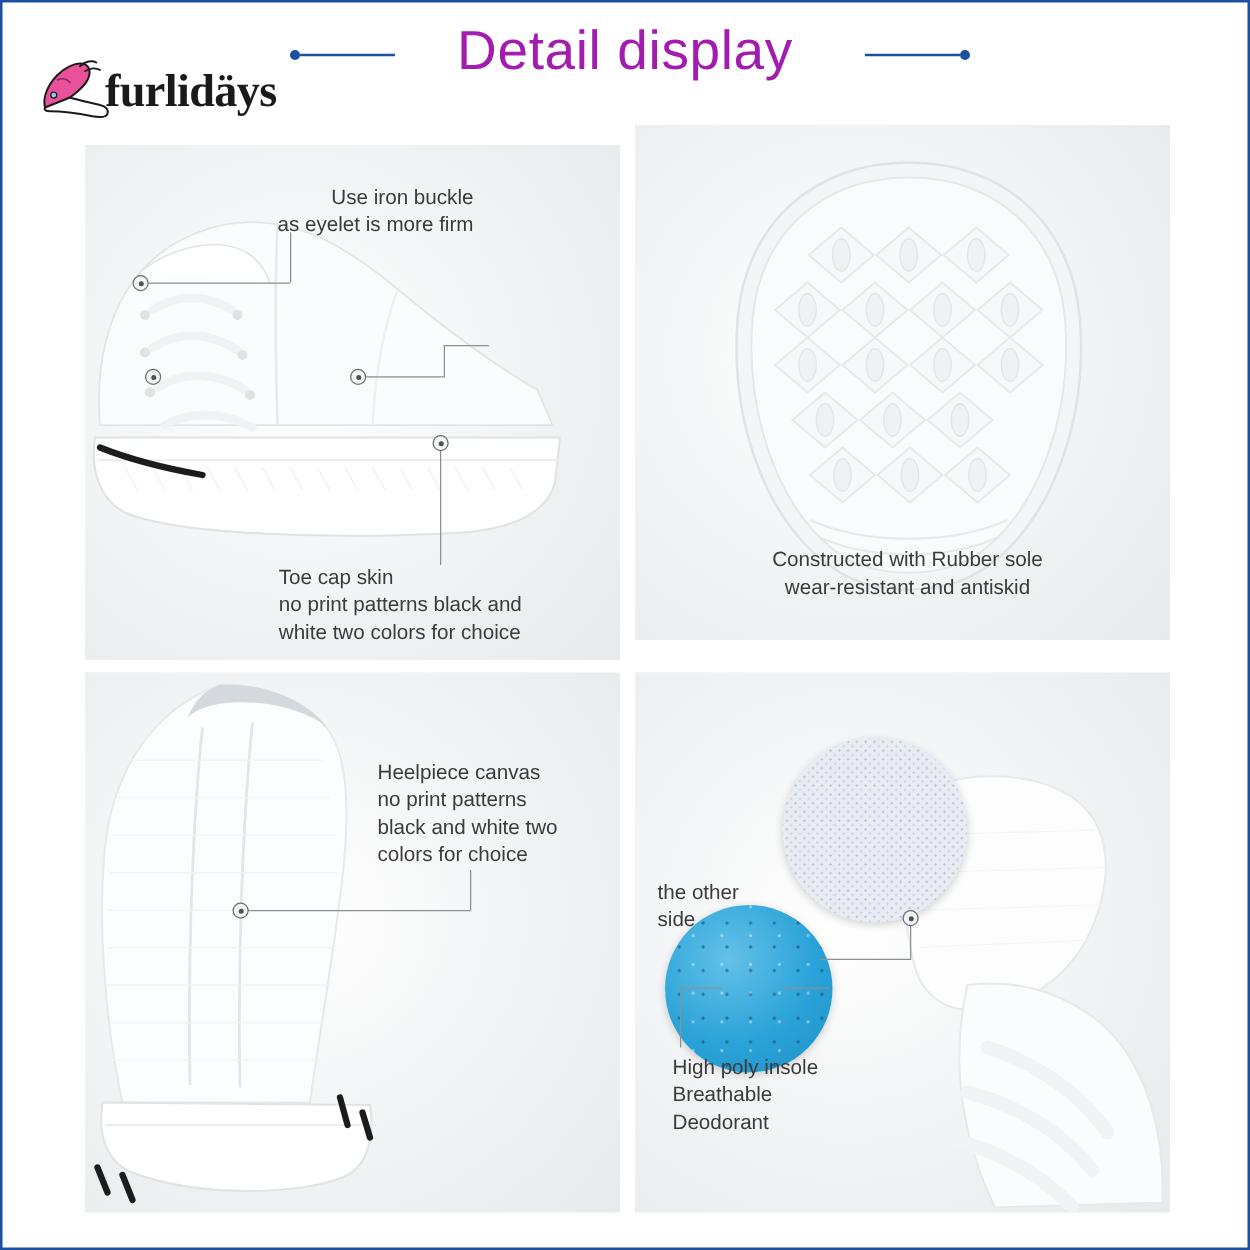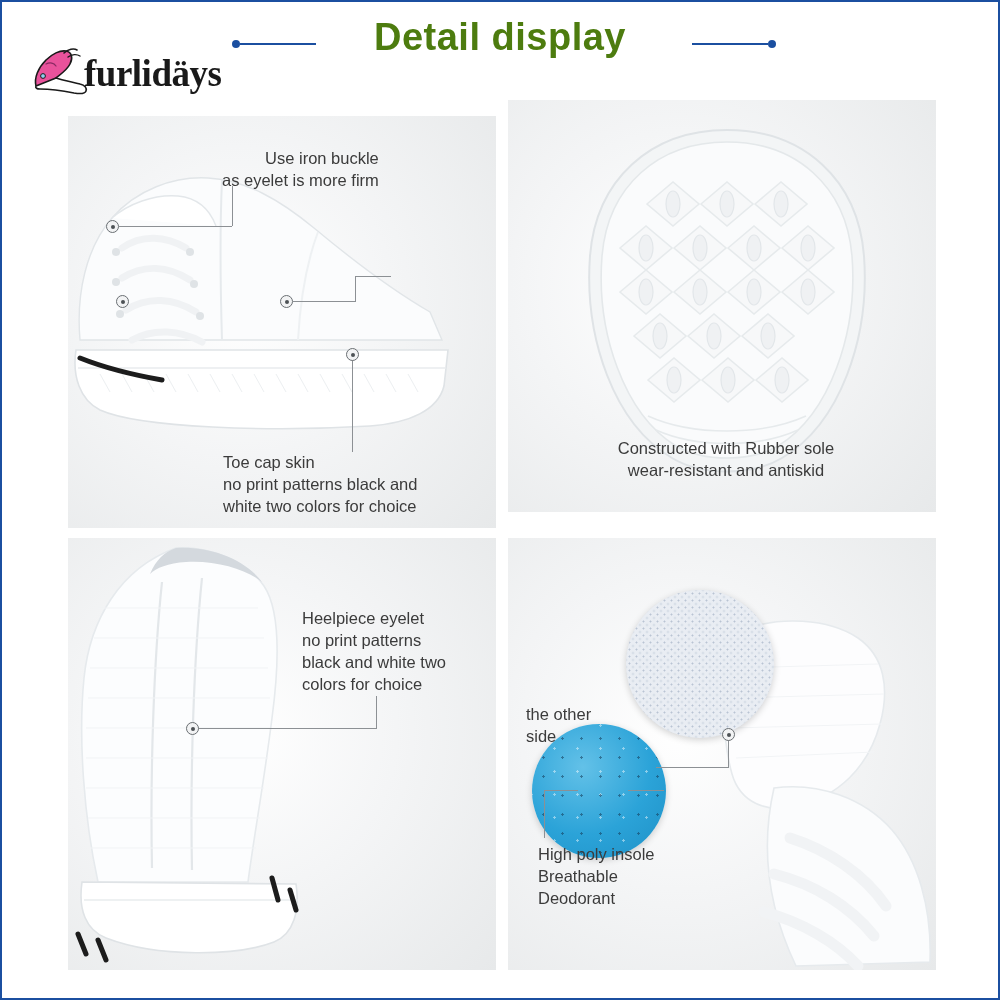--- a/index.html
+++ b/index.html
@@ -29,23 +29,23 @@
     position: absolute;
     left: 0; top: 0;
     width: 100%;
     height: 108px;
   }
   .title {
     position: absolute;
     left: 0; right: 0;
     top: 14px;
     text-align: center;
-    font-size: 38px;
-    font-weight: bold;
-    color: #4d7c0f;
+    font-size: 44px;
+    font-weight: normal;
+    color: #a21caf;
     letter-spacing: 0.5px;
   }
   .dot-line {
     position: absolute;
     top: 41px;
     height: 2px;
     background: #1b4fa0;
   }
   .dot-line.left { left: 238px; width: 76px; }
   .dot-line.right { left: 690px; width: 76px; }
@@ -380,21 +380,21 @@
 
         <path d="M24 344 C20 372 28 392 48 400 C100 420 180 418 216 404 C236 396 242 372 238 346 Z" fill="#ffffff" stroke="#dfe3e6" stroke-width="1.6"></path>
         <path d="M26 362 L240 362" stroke="#e9ecee" stroke-width="1.4"></path>
 
         <path d="M214 340 l6 22" stroke="#1c1c1c" stroke-width="5" stroke-linecap="round"></path>
         <path d="M232 352 l6 20" stroke="#1c1c1c" stroke-width="5" stroke-linecap="round"></path>
         <path d="M20 396 l8 20" stroke="#1c1c1c" stroke-width="5" stroke-linecap="round"></path>
         <path d="M40 402 l8 20" stroke="#1c1c1c" stroke-width="5" stroke-linecap="round"></path>
       </svg>
 
-      <div class="callout" style="left:234px; top:70px;">Heelpiece eyelet
+      <div class="callout" style="left:234px; top:70px;">Heelpiece canvas
 no print patterns
 black and white two
 colors for choice</div>
       <div class="leader" style="left:130px; top:190px; width:178px;"></div>
       <div class="leader v" style="left:308px; top:158px; height:33px;"></div>
       <div class="marker" style="left:118px; top:184px;"></div>
     </div>
   </div>
 
   <div class="panel" id="panel-4">

